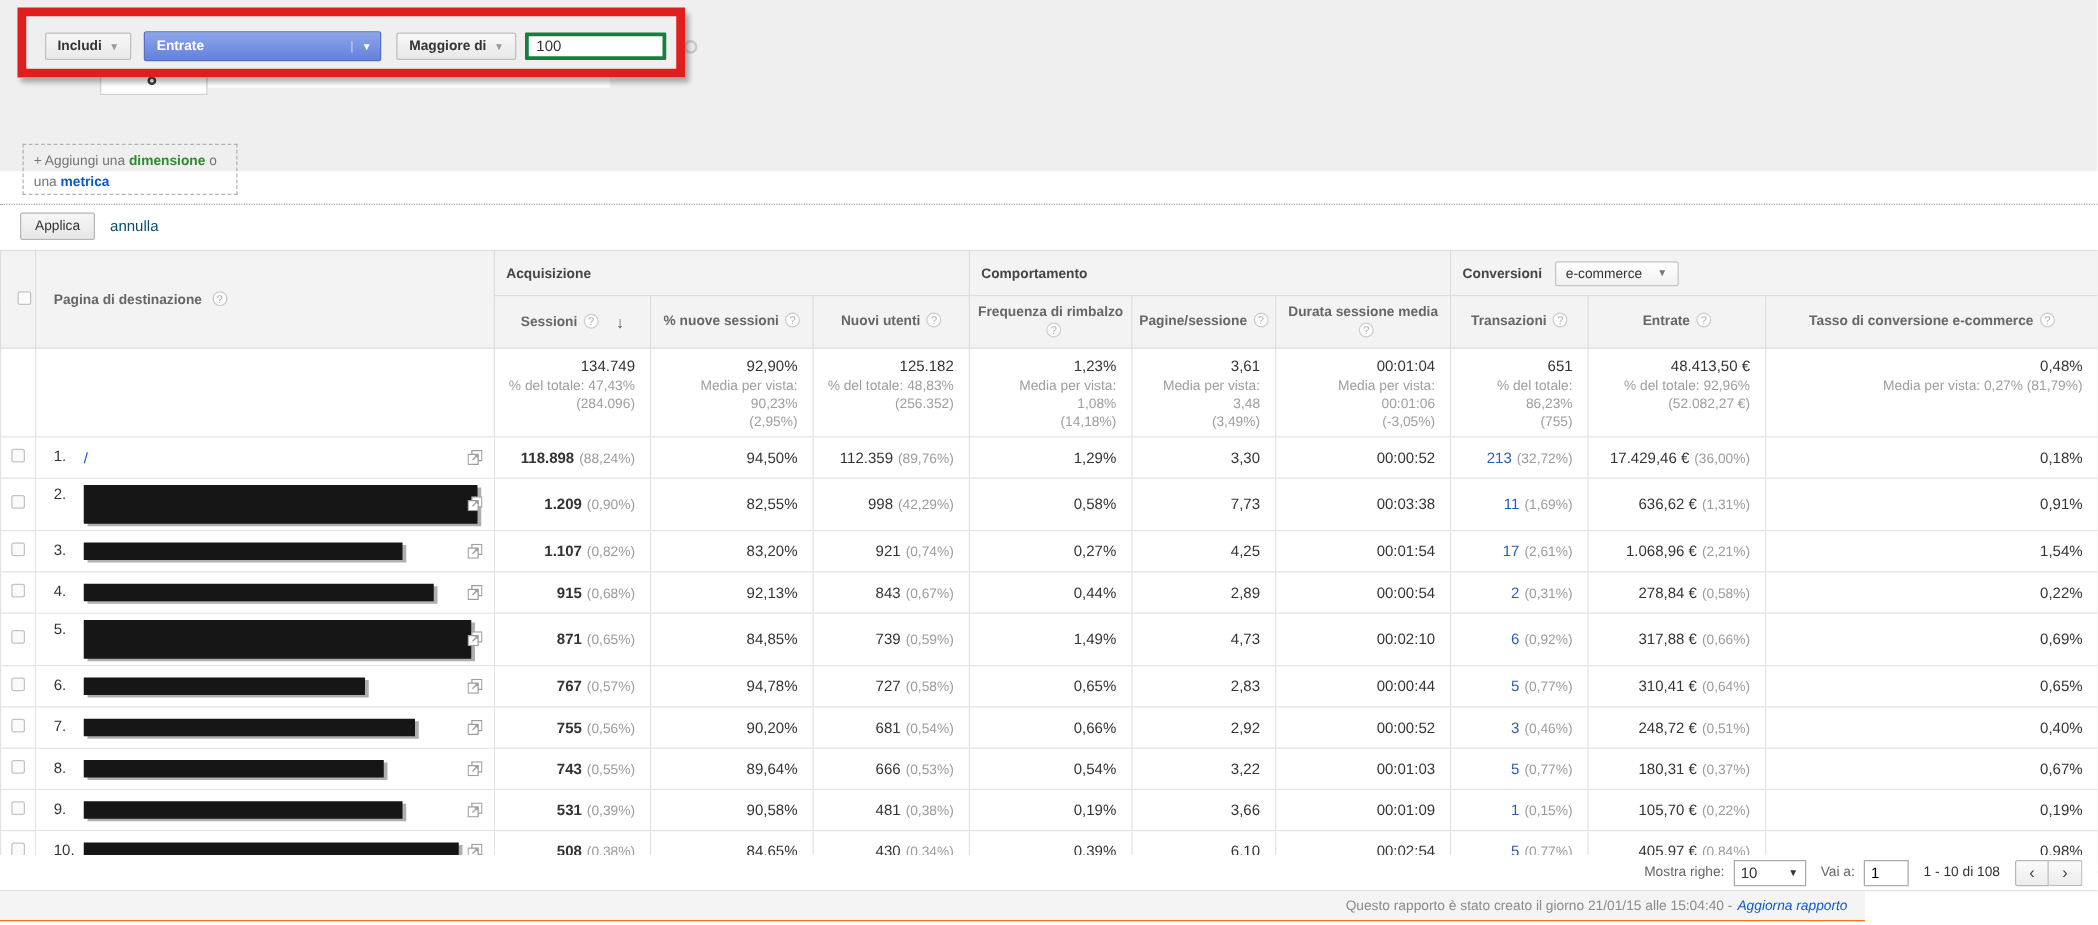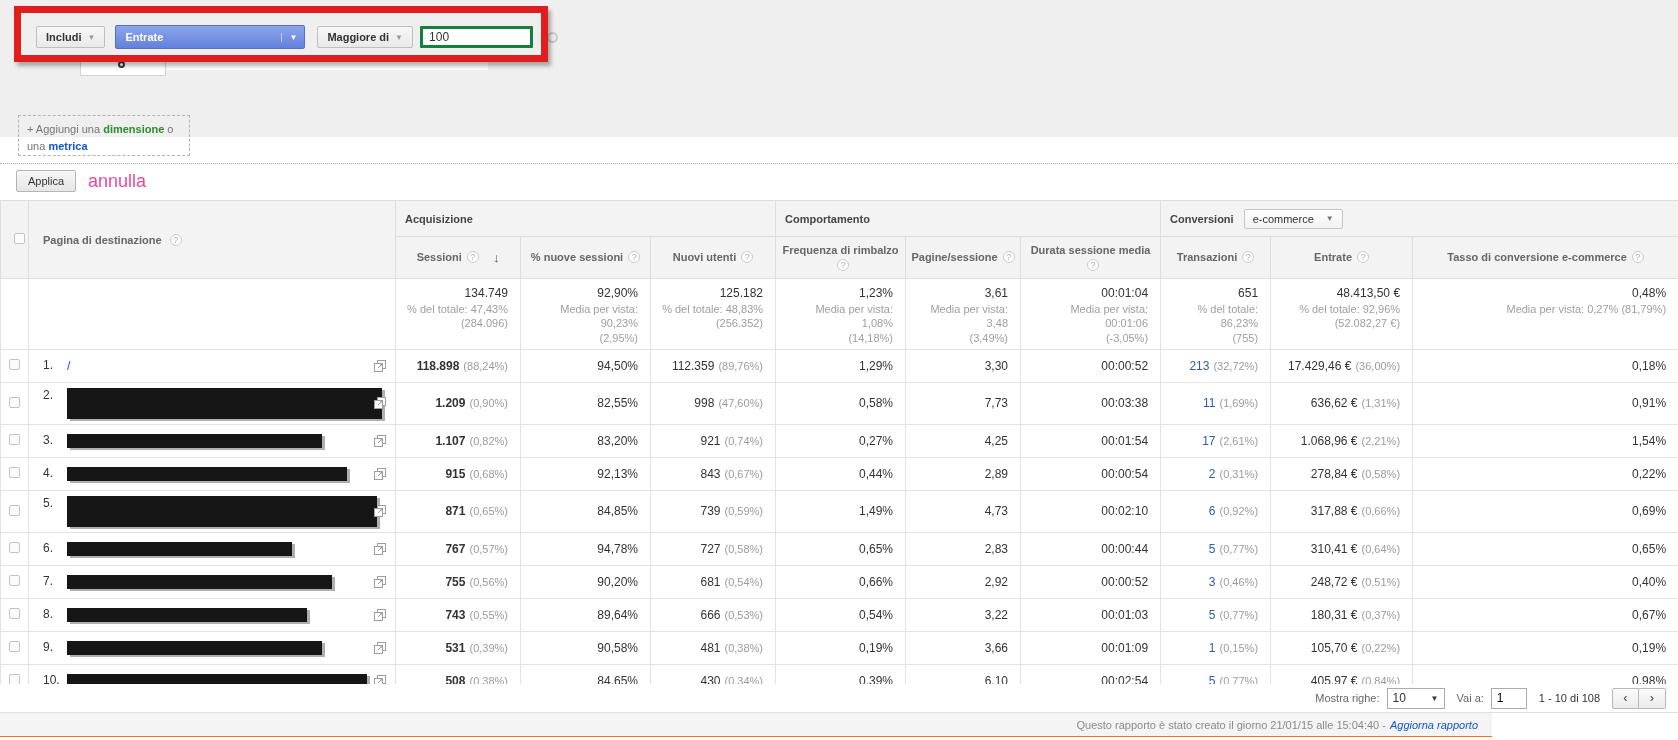--- a/index.html
+++ b/index.html
@@ -46,21 +46,21 @@
     border:1px dashed #b3b3b3; padding:5px 8px; color:#757575; line-height:1.5; z-index:2; cursor:pointer;margin-top:31px;
   }
   .add-box .dim { color:#2e8b2e; font-weight:bold; }
   .add-box .met { color:#1155cc; font-weight:bold; }
 
   
   .dotted-sep { position:absolute; left:0; top:163px; width:1678px; border-top:1px dotted #a8a8a8; }
   .apply-bar { position:absolute; left:16px; top:170px; display:flex; align-items:center; }
   .apply-btn { background:linear-gradient(#f7f7f7,#e6e6e6); border:1px solid #b5b5b5; border-radius:2px;
     padding:4px 11px; font-size:11px; color:#333; cursor:pointer; }
-  .cancel-link { margin-left:12px; color:#ec4899; font-size:18px; text-decoration:none; cursor:pointer; }
+  .cancel-link { margin-left:12px; color:#0c4a6e; font-size:12px; text-decoration:none; cursor:pointer; }
 
   
   table.report { position:absolute; left:0; top:200px; width:1678px; border-collapse:collapse; table-layout:fixed; }
   table.report th, table.report td { border:1px solid #e3e3e3; }
   tr.group-row th { background:#f3f3f3; border-color:#ddd; height:36px; text-align:left; vertical-align:middle;
     font-size:11px; color:#444; padding:0 0 0 9px; }
   tr.cols-row th { background:#f3f3f3; border-color:#ddd; height:42px; vertical-align:middle; text-align:center;
     font-size:11px; color:#666; font-weight:bold; padding:4px 5px; line-height:1.35; cursor:pointer; }
   th.page-head { text-align:left !important; padding-left:14px !important; }
   th.cb-head { text-align:center !important; }
@@ -295,21 +295,21 @@
       </tr>
       <tr class="tall">
         <td class="cb-cell"><span class="checkbox"></span></td>
         <td class="page-cell"><span class="row-num">2.</span><span class="page-flex"><span class="redact tall" style="width: 315px;"></span></span><span class="copy-ic"><svg width="12" height="12" viewBox="0 0 12 12">
               <rect x="3.5" y="0.5" width="8" height="8" fill="#fff" stroke="#9e9e9e"></rect>
               <rect x="0.5" y="3.5" width="8" height="8" fill="#fff" stroke="#9e9e9e"></rect>
               <path d="M4 8 L8 4 M8 4 h-2.2 M8 4 v2.2" fill="none" stroke="#9e9e9e"></path>
             </svg></span></td>
         <td class="num bold"><span class="main">1.209</span><span class="pct">(0,90%)</span></td>
         <td class="num"><span class="main">82,55%</span></td>
-        <td class="num"><span class="main">998</span><span class="pct">(47,60%)</span></td>
+        <td class="num"><span class="main">998</span><span class="pct">(42,29%)</span></td>
         <td class="num"><span class="main">0,58%</span></td>
         <td class="num"><span class="main">7,73</span></td>
         <td class="num"><span class="main">00:03:38</span></td>
         <td class="num trans"><span class="main">11</span><span class="pct">(1,69%)</span></td>
         <td class="num"><span class="main">636,62 €</span><span class="pct">(1,31%)</span></td>
         <td class="num"><span class="main">0,91%</span></td>
       </tr>
       <tr>
         <td class="cb-cell"><span class="checkbox"></span></td>
         <td class="page-cell"><span class="row-num">3.</span><span class="page-flex"><span class="redact" style="width: 255px;"></span></span><span class="copy-ic"><svg width="12" height="12" viewBox="0 0 12 12">

